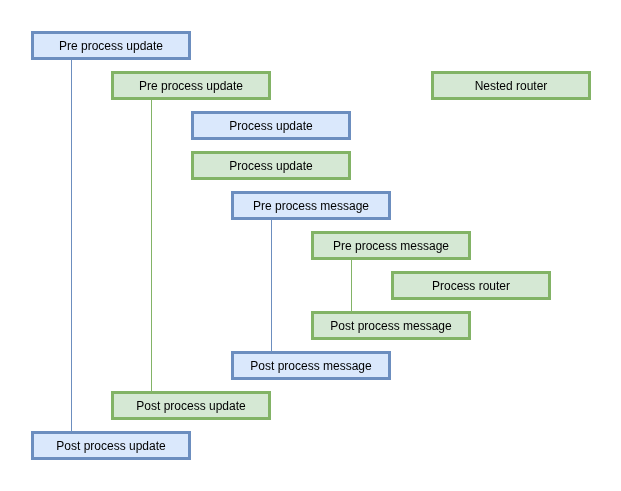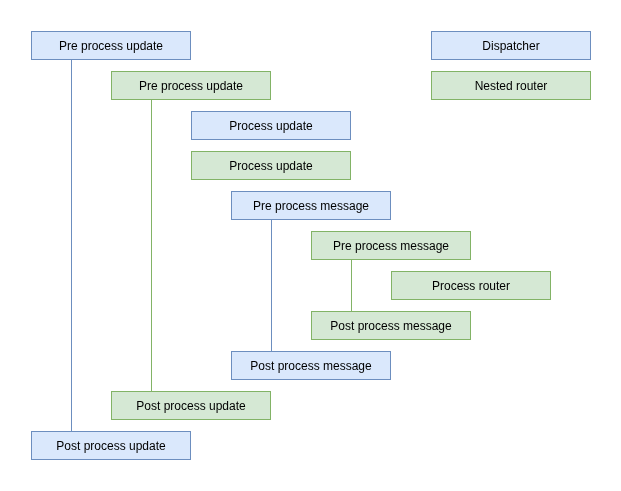--- a/index.html
+++ b/index.html
@@ -13,21 +13,21 @@
     height: 491px;
     background: var(--background, #ffffff);
     font-family: "Liberation Sans", "DejaVu Sans", sans-serif;
     overflow: hidden;
   }
   .node {
     position: absolute;
     width: 160px;
     height: 29px;
     box-sizing: border-box;
-    border: 1px solid #000000;
+    border: 3px solid #000000;
     display: flex;
     align-items: center;
     justify-content: center;
     font-size: 12px;
     color: var(--text, #000000);
     white-space: nowrap;
     z-index: 2;
   }
   .node[data-color="blue"] {
     background: var(--blue-fill, #dae8fc);
@@ -81,16 +81,15 @@
   <div class="node n2" data-color="blue">Process update</div>
   <div class="node n3" data-color="green">Process update</div>
   <div class="node n4" data-color="blue">Pre process message</div>
   <div class="node n5" data-color="green">Pre process message</div>
   <div class="node n6" data-color="green">Process router</div>
   <div class="node n7" data-color="green">Post process message</div>
   <div class="node n8" data-color="blue">Post process message</div>
   <div class="node n9" data-color="green">Post process update</div>
   <div class="node n10" data-color="blue">Post process update</div>
 
-  <div class="node n11" data-color="blue">Dispatcher</div>
   <div class="node n12" data-color="green">Nested router</div>
 
 </div>
 
 </body></html>

